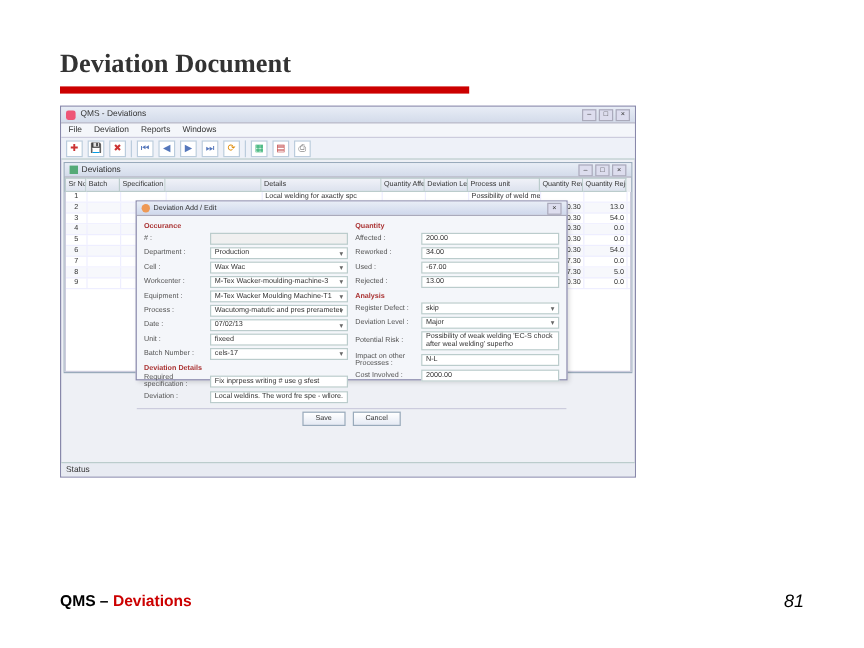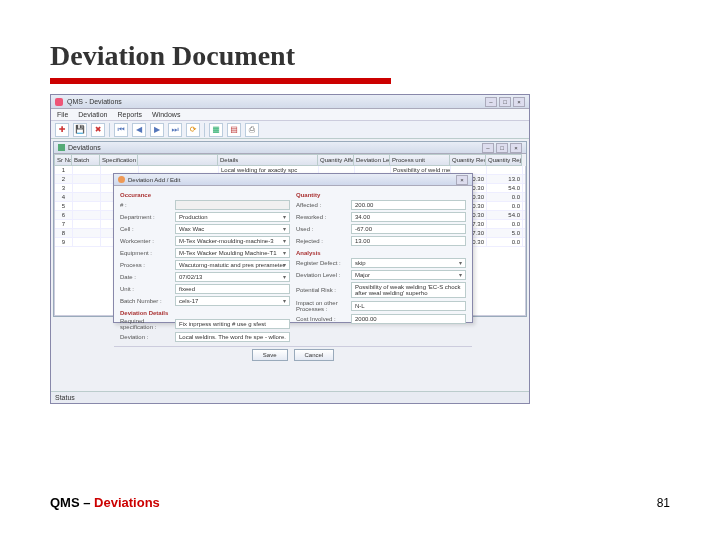--- a/index.html
+++ b/index.html
@@ -8,21 +8,21 @@
     font-size: 9px;
     background: #fff;
     width: 720px;
     height: 540px;
     position: relative;
     overflow: hidden;
   }
   .slide { position: absolute; top: 0; left: 0; right: 0; bottom: 0; padding: 40px 50px; }
   .slide-title {
     font-family: Georgia, "Times New Roman", serif;
-    font-size: 28px;
+    font-size: 22px;
     font-weight: bold;
     color: #333;
     margin-bottom: 6px;
   }
   .title-rule {
     height: 6px;
     background: #c00;
     margin-bottom: 10px;
     width: 55%;
   }
@@ -116,34 +116,34 @@
     font-size: 6px; display: flex; align-items: center;
   }
   .statusbar {
     position: absolute; left: 0; right: 0; bottom: 0; height: 12px;
     background: #e8ebf2; border-top: 1px solid #bcc; padding: 0 4px;
     display: flex; align-items: center;
   }
 
   .footer {
     position: absolute; left: 50px; right: 50px; bottom: 30px;
-    display: flex; align-items: flex-end; justify-content: space-between;
+    display: flex; align-items: flex-start; justify-content: space-between;
     font-size: 13px;
   }
   .footer .breadcrumb { font-weight: bold; }
   .footer .breadcrumb .sub { color: #c00; }
   .main-menu-btn {
     border: 1px solid #888; background: #fff; padding: 3px 10px;
     font-weight: bold; font-size: 13px; display: flex; align-items: center; gap: 6px;
   }
   .arrow-up {
     width: 0; height: 0; border-left: 7px solid transparent; border-right: 7px solid transparent;
     border-bottom: 12px solid #888; display: inline-block;
   }
-  .page-num { font-size: 12px; margin-left: 14px; }
+  .page-num { font-size: 15px; margin-left: 14px; font-style: italic; }
 </style>
 </head>
 <body>
 
 <div class="slide">
   <div class="slide-title">Deviation Document</div>
   <div class="title-rule"></div>
 
   <div class="app-window">
 

